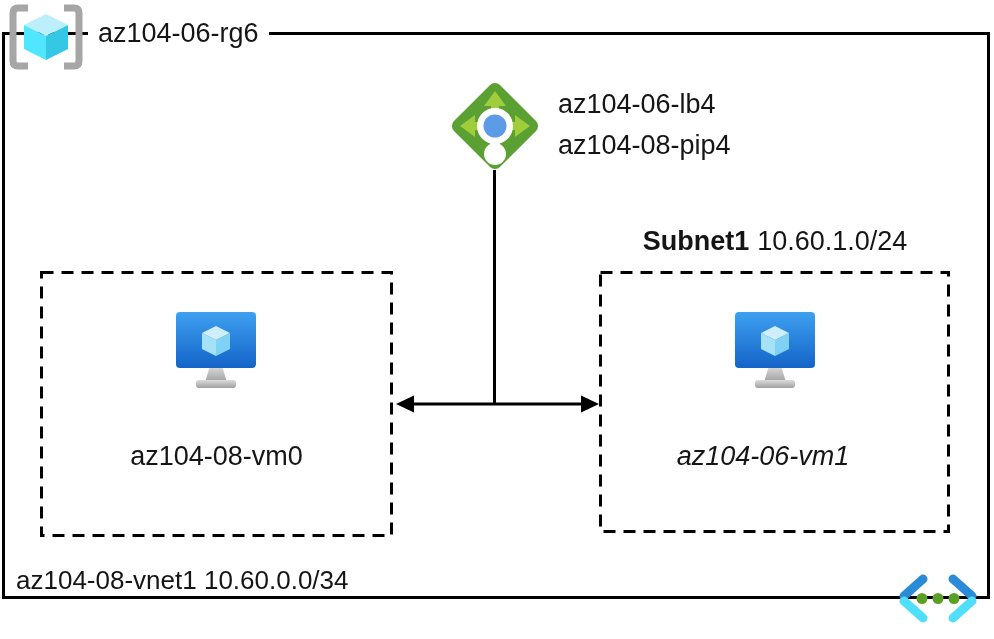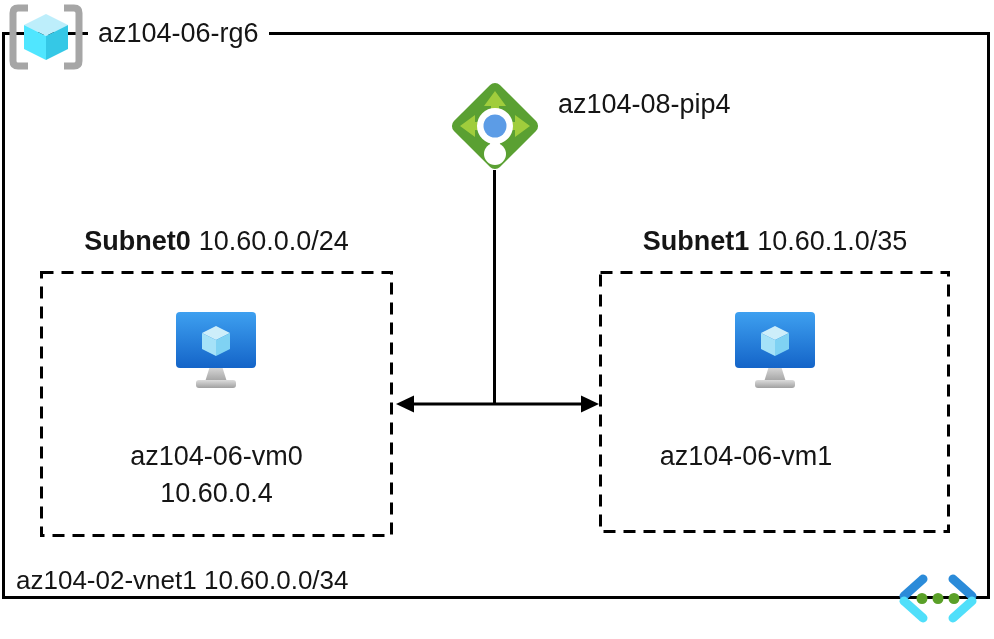--- a/index.html
+++ b/index.html
@@ -18,21 +18,21 @@
   .lb-labels{left:558px;top:84px;font-size:27px;line-height:41px;white-space:nowrap;}
   .subnet-label{top:222px;height:38px;line-height:38px;font-size:27px;text-align:center;white-space:nowrap;}
   .subnet-label .b{font-weight:bold;margin-right:8px;}
   .s0{left:41px;width:351px;}
   .s1{left:601px;width:348px;}
   .vm-icon{width:96px;height:88px;}
   .vm0{left:168px;top:306px;}
   .vm1{left:727px;top:306px;}
   .vm-labels{top:438px;font-size:27px;line-height:37px;text-align:center;white-space:nowrap;}
   .vm-labels.s0{left:41px;width:351px;}
-  .vm-labels.s1{left:572px;width:348px;}
+  .vm-labels.s1{left:589px;width:348px;font-style:italic;}
   .vnet-label{left:16px;top:565px;height:30px;line-height:30px;font-size:26px;white-space:nowrap;}
   .vnet-icon{left:896px;top:574px;width:84px;height:56px;}
 </style>
 </head>
 <body>
 
 <div class="canvas">
 
   <svg width="0" height="0" style="position:absolute">
     <defs>
@@ -69,57 +69,54 @@
   <svg class="abs lb-icon" viewBox="0 0 96 96">
     <rect x="15.5" y="15.5" width="65" height="65" rx="7" transform="rotate(45 48 48)" fill="#5aa032"></rect>
     <polygon points="44,50 44,28 37,28 48,13 59,28 52,28 52,50" fill="#a0cd3c"></polygon>
     <polygon points="50,44 28,44 28,37 13,48 28,59 28,52 50,52" fill="#a0cd3c"></polygon>
     <polygon points="46,44 68,44 68,37 83,48 68,59 68,52 46,52" fill="#a0cd3c"></polygon>
     <path d="M48,30 a18,18 0 0 1 0,36 a18,18 0 0 1 0,-36 M43,48 h10 v28 h-10 z" fill="#ffffff"></path>
     <circle cx="48" cy="76" r="11" fill="#ffffff"></circle>
     <circle cx="48" cy="48" r="11.5" fill="#5c9ce6"></circle>
   </svg>
   <div class="abs lb-labels">
+    <div>az104-06-lb4</div>
     <div>az104-08-pip4</div>
   </div>
 
-  <div class="abs subnet-label s0">
-    <span class="b">Subnet0</span><span>10.60.0.0/24</span>
-  </div>
   <div class="abs subnet-label s1">
-    <span class="b">Subnet1</span><span>10.60.1.0/35</span>
+    <span class="b">Subnet1</span><span>10.60.1.0/24</span>
   </div>
 
   <svg class="abs vm-icon vm0" viewBox="0 0 96 88">
     <polygon points="42,60 54,60 59,76 37,76" fill="url(#vmStand)"></polygon>
     <rect x="28" y="74" width="40" height="8" rx="3" fill="url(#vmStand)"></rect>
     <rect x="8" y="6" width="80" height="56" rx="4" fill="url(#vmScreen)"></rect>
     <polygon points="48,20 62,27 48,34 34,27" fill="#cdeefa"></polygon>
     <polygon points="34,27 48,34 48,50 34,43" fill="#a5e2f8"></polygon>
     <polygon points="62,27 48,34 48,50 62,43" fill="#7fd2f3"></polygon>
   </svg>
   <div class="abs vm-labels s0">
-    <div>az104-06-vm0</div>
-    <div>10.60.0.4</div>
+    <div>az104-08-vm0</div>
   </div>
 
   <svg class="abs vm-icon vm1" viewBox="0 0 96 88">
     <polygon points="42,60 54,60 59,76 37,76" fill="url(#vmStand)"></polygon>
     <rect x="28" y="74" width="40" height="8" rx="3" fill="url(#vmStand)"></rect>
     <rect x="8" y="6" width="80" height="56" rx="4" fill="url(#vmScreen)"></rect>
     <polygon points="48,20 62,27 48,34 34,27" fill="#cdeefa"></polygon>
     <polygon points="34,27 48,34 48,50 34,43" fill="#a5e2f8"></polygon>
     <polygon points="62,27 48,34 48,50 62,43" fill="#7fd2f3"></polygon>
   </svg>
   <div class="abs vm-labels s1">
     <div>az104-06-vm1</div>
   </div>
 
   <div class="abs vnet-label">
-    <span>az104-02-vnet1</span>
+    <span>az104-08-vnet1</span>
     <span>10.60.0.0/34</span>
   </div>
   <svg class="abs vnet-icon" viewBox="0 0 84 56">
     <line x1="27" y1="5" x2="8" y2="22" stroke-width="9" stroke-linecap="round" stroke="#2b8bd9"></line>
     <line x1="8" y1="27" x2="27" y2="44" stroke-width="9" stroke-linecap="round" stroke="#50dffa"></line>
     <line x1="57" y1="5" x2="76" y2="22" stroke-width="9" stroke-linecap="round" stroke="#2b8bd9"></line>
     <line x1="76" y1="27" x2="57" y2="44" stroke-width="9" stroke-linecap="round" stroke="#50dffa"></line>
     <circle cx="26" cy="24.5" r="5.5" fill="#5aa028"></circle>
     <circle cx="42" cy="24.5" r="5.5" fill="#5aa028"></circle>
     <circle cx="58" cy="24.5" r="5.5" fill="#5aa028"></circle>

